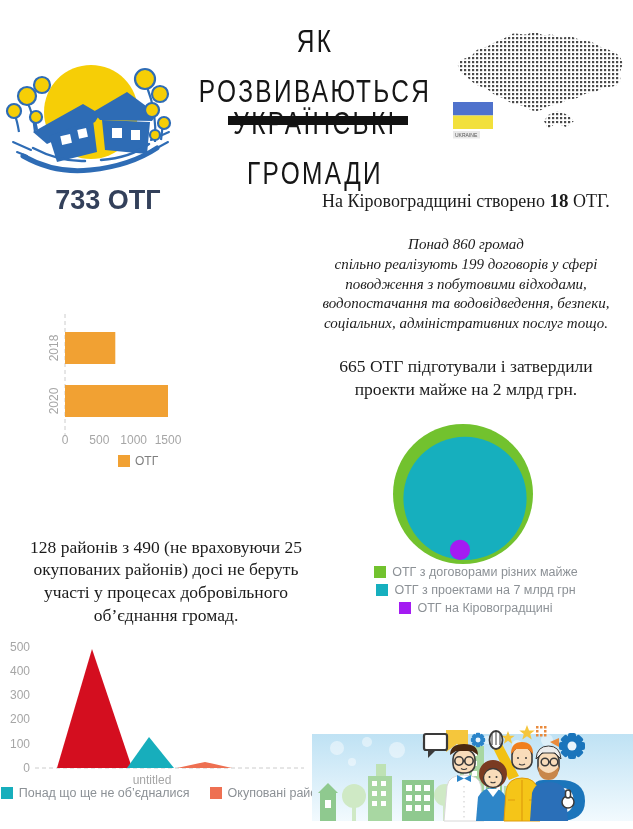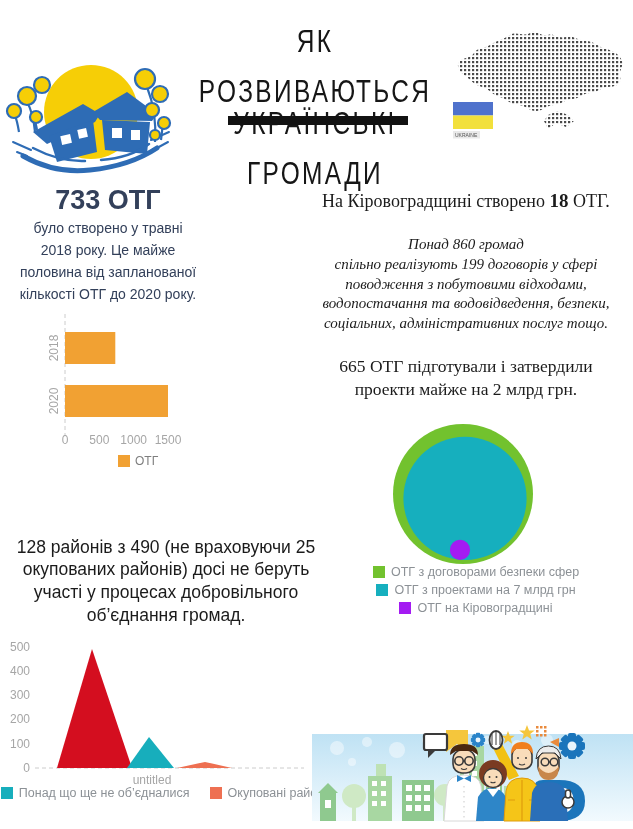--- a/index.html
+++ b/index.html
@@ -23,21 +23,21 @@
   
   .right-col{position:absolute;left:306px;top:172px;width:320px;text-align:center;
              font-family:"Liberation Serif",serif;color:#1B1B1B;}
   .kirovohrad{font-size:18px;}
   .kirovohrad .knum{font-weight:700;font-size:19px;}
   .coop{margin-top:23px;font-size:15px;line-height:1.32;font-style:italic;}
   .coop .l1{display:block;}
   .projects{margin:21px auto 0;width:262px;font-size:17.5px;line-height:1.32;}
 
   .districts{position:absolute;left:10px;top:518px;width:312px;text-align:center;
-             font-family:Liberation Sans, sans-serif;font-size:17.5px;line-height:1.3;color:#1B1B1B;}
+             font-family:Liberation Serif, serif;font-size:17.5px;line-height:1.3;color:#1B1B1B;}
 
   
   #bar-chart{position:absolute;left:18px;top:306px;}
   #circle-chart{position:absolute;left:378px;top:418px;}
   #circle-legend{position:absolute;left:372px;top:565px;width:208px;}
   #area-chart{position:absolute;left:2px;top:640px;}
   #area-legend{position:absolute;left:0px;top:786px;width:332px;}
   .legend-row{display:flex;justify-content:center;align-items:center;gap:6px;
               margin-bottom:4px;font-size:12.5px;color:#8C9196;white-space:nowrap;}
   .legend-item{display:inline-flex;align-items:center;gap:6px;margin:0 7px;}
@@ -112,21 +112,20 @@
     <g>
       <rect x="5" y="77" width="40" height="13.5" fill="#4F72CC"></rect>
       <rect x="5" y="90.5" width="40" height="13.5" fill="#F2E03C"></rect>
       <rect x="5" y="106" width="27" height="7.5" fill="#E9E9E9"></rect>
       <text x="7" y="111.5" font-size="5" fill="#555555">UKRAINE</text>
     </g>
   </svg>
 
   <div class="stat-left">
     <p class="headline">733 ОТГ</p>
-    <p class="body">було створено у травні 2018 року. Це майже половина від запланованої кількості ОТГ до 2020 року.</p>
   </div>
 
   <div class="right-col">
     <p class="kirovohrad"><span>На Кіровоградщині створено </span><span class="knum">18</span><span> ОТГ.</span></p>
     <p class="coop"><span class="l1">Понад 860 громад</span><span>спільно реалізують 199 договорів у сфері поводження з побутовими відходами, водопостачання та водовідведення, безпеки, соціальних, адміністративних послуг тощо.</span></p>
     <p class="projects">665 ОТГ підготували і затвердили проекти майже на 2 млрд грн.</p>
   </div>
 
   <svg id="bar-chart" width="222" height="175" viewBox="0 0 222 175">
       <line x1="47" y1="8" x2="47" y2="130" stroke="#CCCCCC" stroke-dasharray="4 3"></line>
@@ -144,21 +143,21 @@
 
   <svg id="circle-chart" width="190" height="150" viewBox="0 0 190 150">
       <circle cx="85" cy="76.0" r="70.0" fill="#72C22E"></circle>
       <circle cx="87" cy="80.4" r="61.6" fill="#16AFBE"></circle>
       <circle cx="82" cy="131.9" r="10.1" fill="#A41BF2"></circle>
     </svg>
   <div id="circle-legend">
       <div class="legend-row">
         <span class="legend-item">
           <span class="swatch" style="background: rgb(114, 194, 46);"></span>
-          <span>ОТГ з договорами безпеки сфер</span>
+          <span>ОТГ з договорами різних майже</span>
         </span>
       </div>
       <div class="legend-row">
         <span class="legend-item">
           <span class="swatch" style="background: rgb(22, 175, 190);"></span>
           <span>ОТГ з проектами на 7 млрд грн</span>
         </span>
       </div>
       <div class="legend-row">
         <span class="legend-item">

